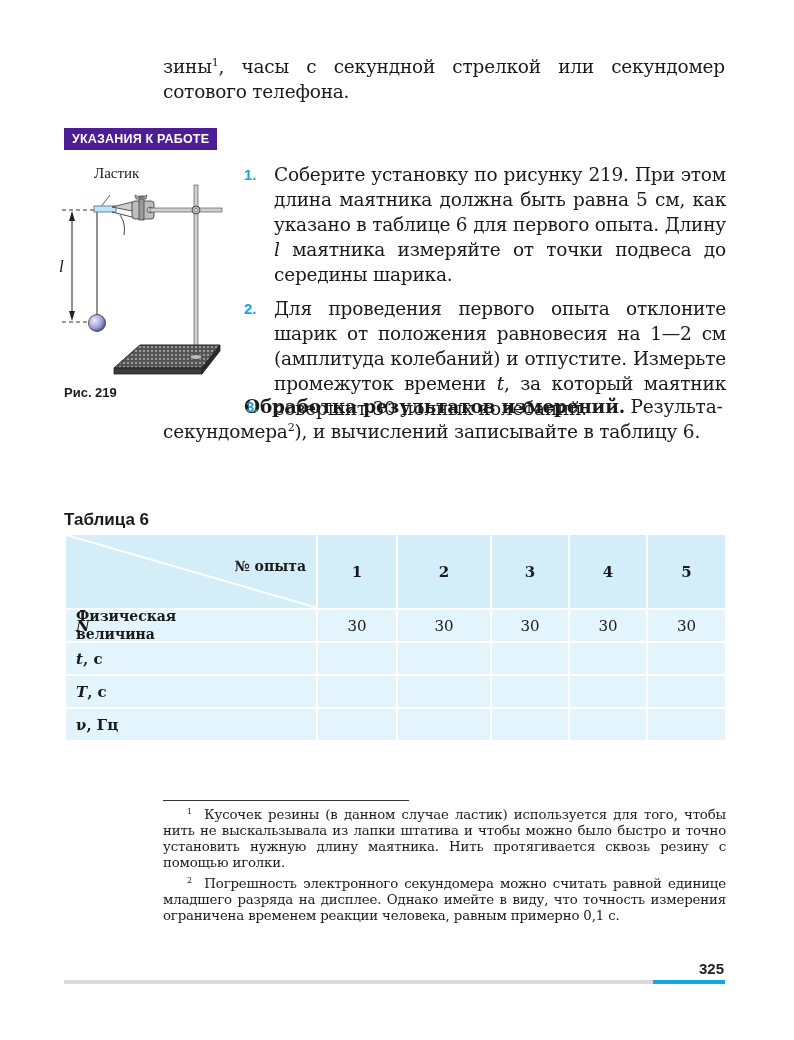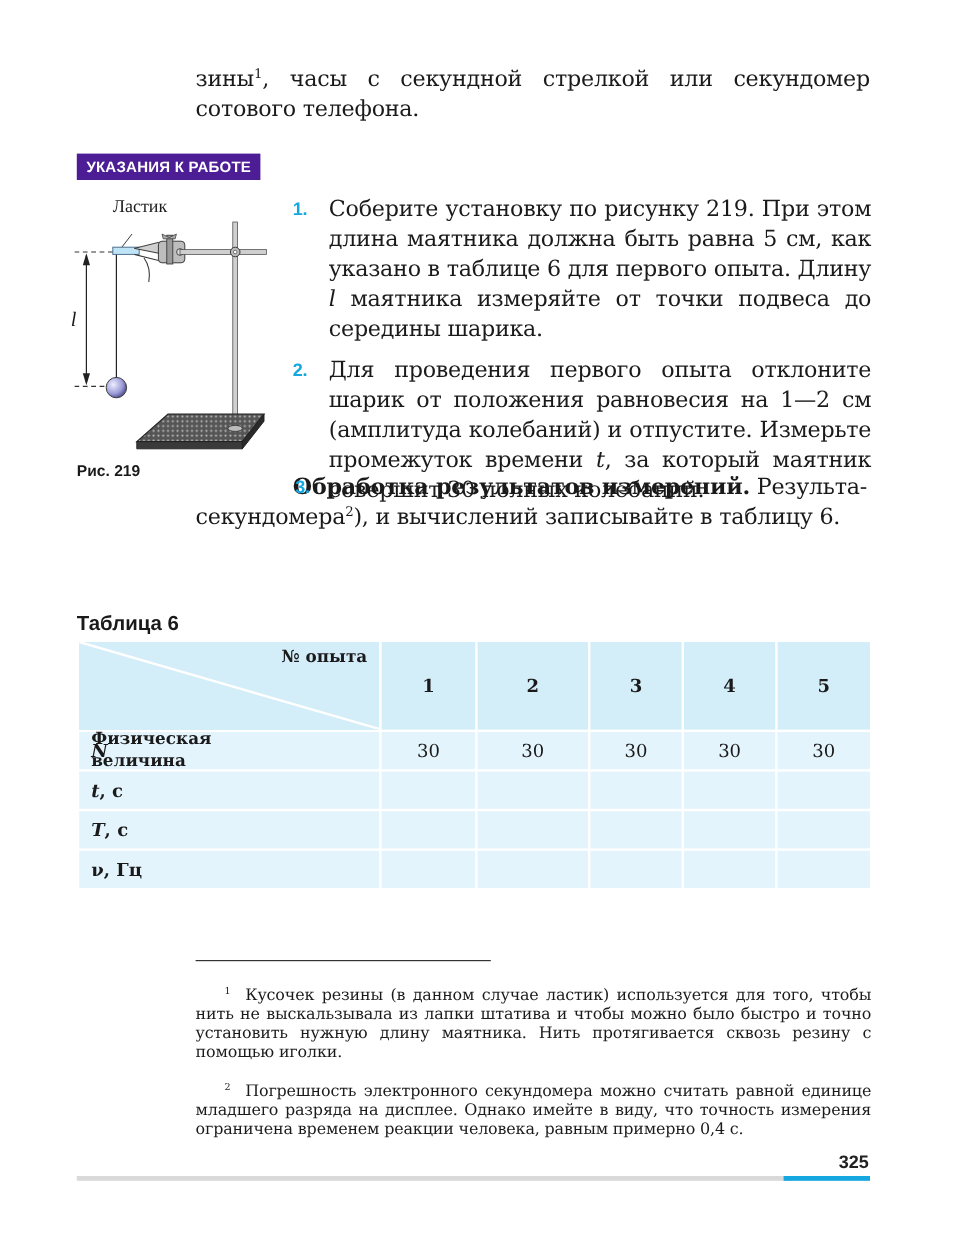--- a/index.html
+++ b/index.html
@@ -27,26 +27,26 @@
   .step3 .indent2 { padding-left: 111px; }
 
   .table-caption { left: 64px; top: 510px; font-family: "Liberation Sans", sans-serif; font-weight: bold; font-size: 17px; }
   table.data { position: absolute; left: 64px; top: 533px; width: 661px; border-collapse: collapse; table-layout: fixed; }
   table.data td { border: 2px solid #ffffff; text-align: center; font-family: "DejaVu Serif", serif; font-size: 15px; padding: 0; }
   table.data tr.head td { background: #d3edf9; height: 73px; font-weight: bold; }
   table.data tr.row td { background: #e4f4fc; height: 31px; }
   table.data td.label { text-align: left; padding-left: 10px; font-weight: bold; }
   .diag { position: relative; }
   .diag svg { position: absolute; left: 0; top: 0; }
-  .diag .top { position: absolute; right: 10px; top: 5px; font-size: 14px; font-weight: bold; }
+  .diag .top { position: absolute; right: 10px; top: 23px; font-size: 14px; font-weight: bold; }
   .diag .bot { position: absolute; left: 10px; top: 34px; font-size: 14px; font-weight: bold; line-height: 18px; text-align: left; margin-top: 38px; }
 
   .fn-rule { left: 163px; top: 800px; width: 246px; height: 1px; background: #333; }
   .footnotes { left: 163px; top: 806px; width: 563px; font-family: "DejaVu Serif", serif; font-size: 13.3px; line-height: 16px; text-align: justify; letter-spacing: -0.15px; }
-  .footnotes p { margin: 16px 0 5px 0; text-indent: 24px; }
+  .footnotes p { margin: 1px 0 5px 0; text-indent: 24px; }
   sup { font-size: 60%; line-height: 0; vertical-align: 0.6em; }
 
   .page-num { right: 70px; top: 960px; font-family: "Liberation Sans", sans-serif; font-size: 15px; font-weight: bold; color: #222; }
   .footer-bar { left: 64px; top: 980px; width: 597px; height: 4px; background: #d9d9d9; }
   .footer-accent { left: 653px; top: 980px; width: 72px; height: 4px; background: #14a7e0; }
   i.var { font-style: italic; }
 </style>
 </head>
 <body>
 
@@ -184,18 +184,18 @@
     <td></td>
     <td></td>
     <td></td>
   </tr>
 </tbody>
   </table>
 
 <div class="abs fn-rule"></div>
 <div class="abs footnotes">
   <p><sup>1</sup>&nbsp;&nbsp;<span>Кусочек резины (в данном случае ластик) используется для того, чтобы нить не выскальзывала из лапки штатива и чтобы можно было быстро и точно установить нужную длину маятника. Нить протягивается сквозь резину с помощью иголки.</span></p>
-  <p><sup>2</sup>&nbsp;&nbsp;<span>Погрешность электронного секундомера можно считать равной единице младшего разряда на дисплее. Однако имейте в виду, что точность измерения ограничена временем реакции человека, равным примерно 0,4 с.</span></p>
+  <p><sup>2</sup>&nbsp;&nbsp;<span>Погрешность электронного секундомера можно считать равной единице младшего разряда на дисплее. Однако имейте в виду, что точность измерения ограничена временем реакции человека, равным примерно 0,1 с.</span></p>
 </div>
 
 <div class="abs page-num">325</div>
 <div class="abs footer-bar"></div>
 <div class="abs footer-accent"></div>
 
 </body></html>

